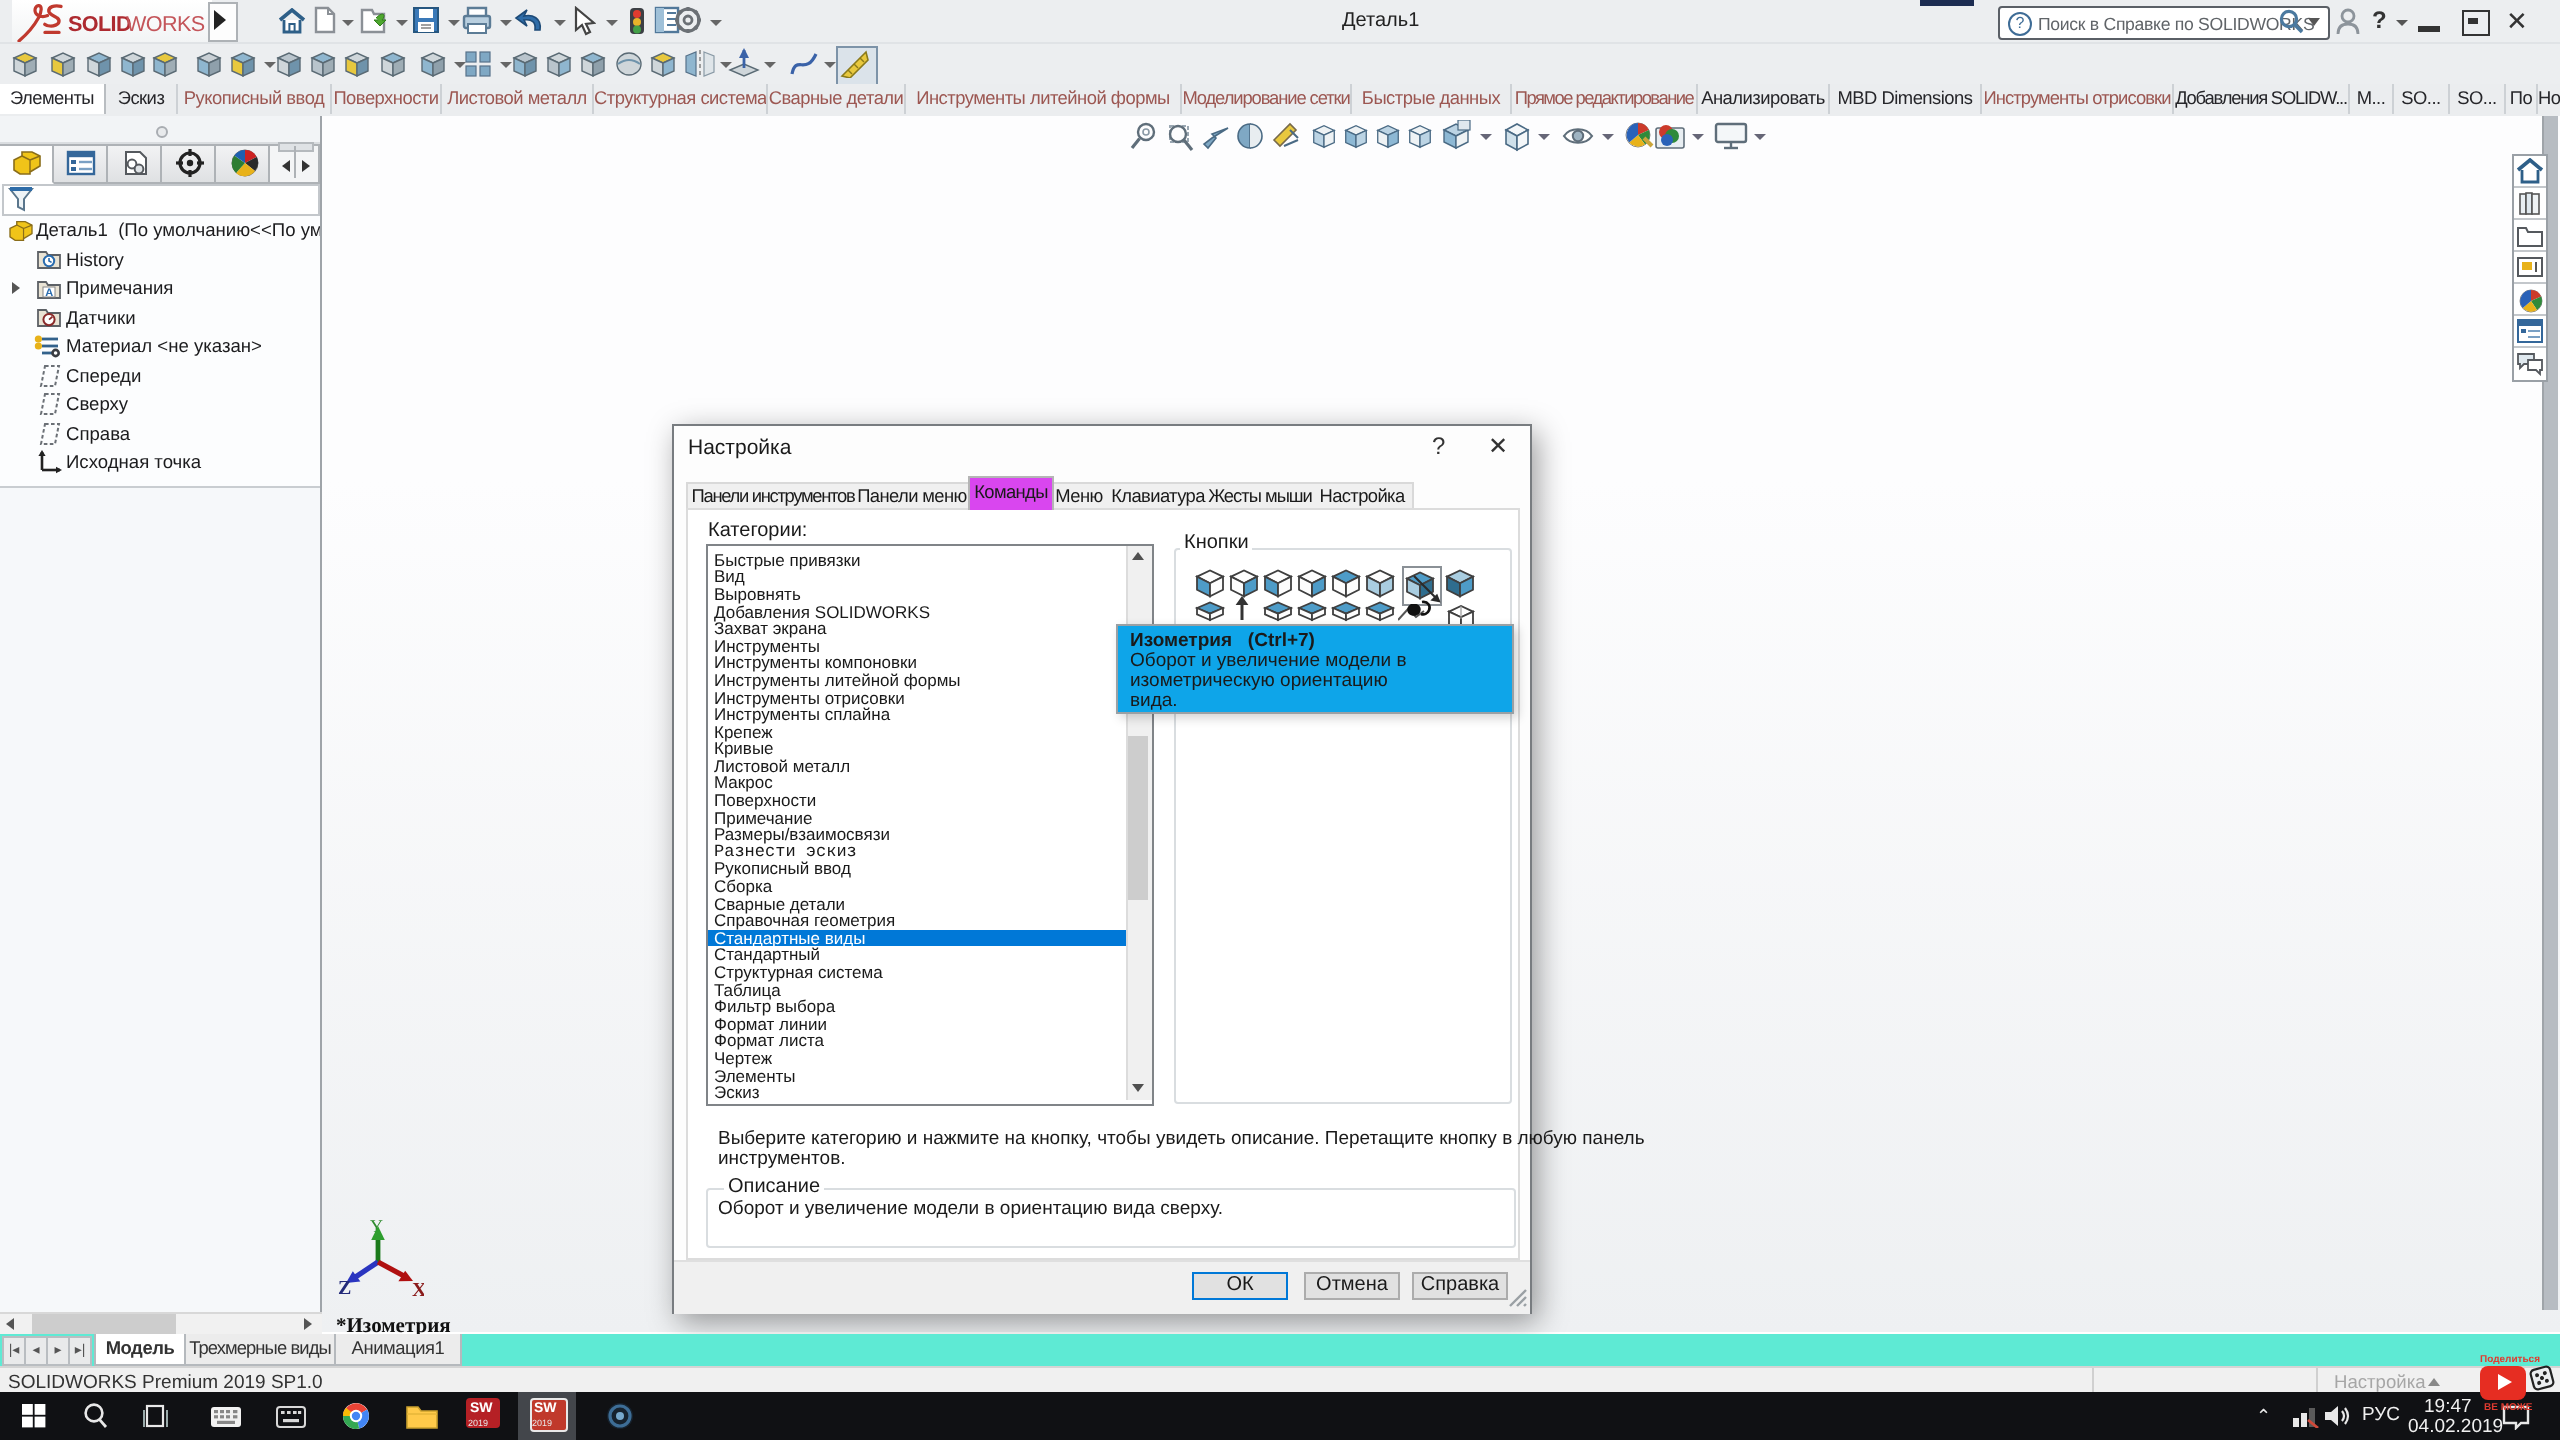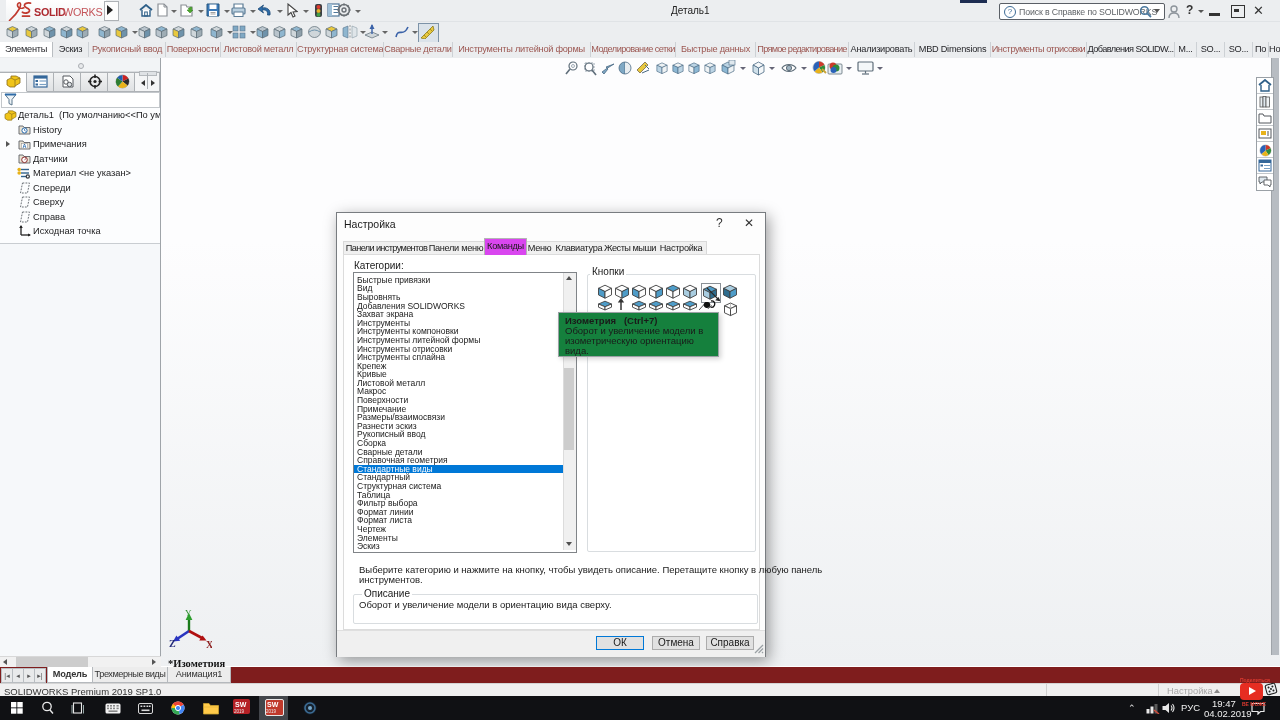--- a/index.html
+++ b/index.html
@@ -545,21 +545,21 @@
 <div class="abs tt" style="left:3px;top:62.93px;height:8.59px;font-size:8.5px;line-height:8.59px;">Инструменты литейной формы</div>
 <div class="abs tt" style="left:3px;top:71.52px;height:8.59px;font-size:8.5px;line-height:8.59px;">Инструменты отрисовки</div>
 <div class="abs tt" style="left:3px;top:80.11px;height:8.59px;font-size:8.5px;line-height:8.59px;">Инструменты сплайна</div>
 <div class="abs tt" style="left:3px;top:88.70px;height:8.59px;font-size:8.5px;line-height:8.59px;">Крепеж</div>
 <div class="abs tt" style="left:3px;top:97.29px;height:8.59px;font-size:8.5px;line-height:8.59px;">Кривые</div>
 <div class="abs tt" style="left:3px;top:105.88px;height:8.59px;font-size:8.5px;line-height:8.59px;">Листовой металл</div>
 <div class="abs tt" style="left:3px;top:114.47px;height:8.59px;font-size:8.5px;line-height:8.59px;">Макрос</div>
 <div class="abs tt" style="left:3px;top:123.06px;height:8.59px;font-size:8.5px;line-height:8.59px;">Поверхности</div>
 <div class="abs tt" style="left:3px;top:131.65px;height:8.59px;font-size:8.5px;line-height:8.59px;">Примечание</div>
 <div class="abs tt" style="left:3px;top:140.24px;height:8.59px;font-size:8.5px;line-height:8.59px;">Размеры/взаимосвязи</div>
-<div class="abs tt" style="left:3px;top:148.83px;height:8.59px;font-size:8.5px;line-height:8.59px;">Разнести эскиз</div>
+<div class="abs tt" style="left:3px;top:148.83px;height:8.59px;font-size:8.5px;line-height:8.59px;font-family:Liberation Mono, monospace;">Разнести эскиз</div>
 <div class="abs tt" style="left:3px;top:157.42px;height:8.59px;font-size:8.5px;line-height:8.59px;">Рукописный ввод</div>
 <div class="abs tt" style="left:3px;top:166.01px;height:8.59px;font-size:8.5px;line-height:8.59px;">Сборка</div>
 <div class="abs tt" style="left:3px;top:174.60px;height:8.59px;font-size:8.5px;line-height:8.59px;">Сварные детали</div>
 <div class="abs tt" style="left:3px;top:183.19px;height:8.59px;font-size:8.5px;line-height:8.59px;">Справочная геометрия</div>
 <div class="abs tt" style="left:0;top:191.78px;width:209px;height:8.59px;background:#0078d7;color:#fff;font-size:8.5px;padding-left:3px;line-height:8.59px;">Стандартные виды</div>
 <div class="abs tt" style="left:3px;top:200.37px;height:8.59px;font-size:8.5px;line-height:8.59px;">Стандартный</div>
 <div class="abs tt" style="left:3px;top:208.96px;height:8.59px;font-size:8.5px;line-height:8.59px;">Структурная система</div>
 <div class="abs tt" style="left:3px;top:217.55px;height:8.59px;font-size:8.5px;line-height:8.59px;">Таблица</div>
 <div class="abs tt" style="left:3px;top:226.14px;height:8.59px;font-size:8.5px;line-height:8.59px;">Фильтр выбора</div>
 <div class="abs tt" style="left:3px;top:234.73px;height:8.59px;font-size:8.5px;line-height:8.59px;">Формат линии</div>
@@ -650,21 +650,21 @@
         <path d="M0 8 L5 2.5 L9 6.5 L13 3.5" fill="none" stroke="#555" stroke-width="1"></path>
       </svg>
       <svg class="abs" style="left:134.5px;top:26.5px;" width="17" height="17" viewBox="0 0 17 17">
         <polygon points="2.5,4.8 8.5,2 14.5,4.8 8.5,7.6" fill="#fff" stroke="#3f3f3f" stroke-width="0.9"></polygon>
         <polygon points="2.5,4.8 8.5,7.6 8.5,14.6 2.5,11.8" fill="#fff" stroke="#3f3f3f" stroke-width="0.9"></polygon>
         <polygon points="8.5,7.6 14.5,4.8 14.5,11.8 8.5,14.6" fill="#fff" stroke="#3f3f3f" stroke-width="0.9"></polygon>
         <line x1="8.5" y1="2" x2="8.5" y2="8.5" stroke="#999" stroke-width="0.6"></line>
       </svg>
     </div>
 
-<div class="abs" id="dtooltip" style="left:221px;top:99px;width:159px;height:43px;background:#15803d;border:1px solid #9aa0a4;box-shadow:2px 2px 5px rgba(0,0,0,0.18);z-index:5;">
+<div class="abs" id="dtooltip" style="left:221px;top:99px;width:159px;height:43px;background:#0ea5e9;border:1px solid #9aa0a4;box-shadow:2px 2px 5px rgba(0,0,0,0.18);z-index:5;padding-left:38px;">
 <div class="abs tt" style="left:6px;top:2px;font-weight:bold;font-size:9.5px;">Изометрия&nbsp;&nbsp; (Ctrl+7)</div>
 <div class="abs" style="left:6px;top:13px;width:150px;font-size:9.5px;line-height:10.2px;">Оборот и увеличение модели в изометрическую ориентацию вида.</div>
 </div>
 
 <div class="abs tt" style="left:22px;top:352px;font-size:9.5px;line-height:9.5px;">Выберите категорию и нажмите на кнопку, чтобы увидеть описание. Перетащите кнопку в любую панель<br>инструментов.</div>
 
 <div class="abs" style="left:16px;top:381px;width:403px;height:28px;border:1px solid #d9dde0;border-radius:2px;"></div>
 <div class="abs tt" style="left:25px;top:375px;background:#fff;padding:0 2px;">Описание</div>
 <div class="abs tt" style="left:22px;top:386px;font-size:9.5px;">Оборот и увеличение модели в ориентацию вида сверху.</div>
 
@@ -686,21 +686,21 @@
     <polygon points="18.3,15.3 13.2,14.2 16.6,10.9" fill="#2a2a2a"></polygon>
     <path d="M3.5 16 C1.5 17 1 19.5 2.5 21 C4 22.5 7 22 8 20.2 C9 18.5 8 16.5 6.2 16 Z" fill="#111"></path>
     <path d="M9 15 C12 14.5 13.5 17 12.5 19.2 C11.8 20.8 10 21.6 8.5 21" fill="none" stroke="#111" stroke-width="1.3"></path>
   </svg>
 
 <div class="abs" style="left:0;top:656px;width:161px;height:11px;background:#f1f1f1;border-top:1px solid #d8d8d8;">
 <div class="abs" style="left:3px;top:2px;width:0;height:0;border-right:4px solid #555;border-top:3.5px solid transparent;border-bottom:3.5px solid transparent;"></div>
 <div class="abs" style="left:16px;top:0;width:72px;height:10px;background:#cdcdcd;"></div>
 <div class="abs" style="left:152px;top:2px;width:0;height:0;border-left:4px solid #555;border-top:3.5px solid transparent;border-bottom:3.5px solid transparent;"></div>
 </div>
-<div class="abs" id="modeltabs" style="left:0;top:667px;width:1280px;height:16px;background:#7f1d1d;border-bottom:6px solid #f97316;font-size:10px;">
+<div class="abs" id="modeltabs" style="left:0;top:667px;width:1280px;height:16px;background:#5eead4;border-bottom:6px solid #f97316;font-size:10px;">
 <style>#modeltabs .nv{position:absolute;top:1px;width:10px;height:13px;background:#e9eaeb;border:1px solid #b9bdc1;color:#555;font-size:7px;text-align:center;line-height:13px;}
 #modeltabs .mtab{position:absolute;top:0;height:15px;line-height:15px;text-align:center;background:#ececec;border:1px solid #b5b9bd;border-top:none;color:#333;font-size:9.2px;letter-spacing:-0.2px;overflow:hidden;white-space:nowrap;}</style>
 <div class="nv" style="left:1px;">|◂</div>
     <div class="nv" style="left:12px;">◂</div>
     <div class="nv" style="left:23px;">▸</div>
     <div class="nv" style="left:34px;">▸|</div>
 <div class="mtab" style="left:47px;width:44px;background:#fff;font-weight:bold;">Модель</div>
 <div class="mtab" style="left:92px;width:74px;letter-spacing:-0.45px;">Трехмерные виды</div>
 <div class="mtab" style="left:167px;width:62px;">Анимация1</div>
 </div>

